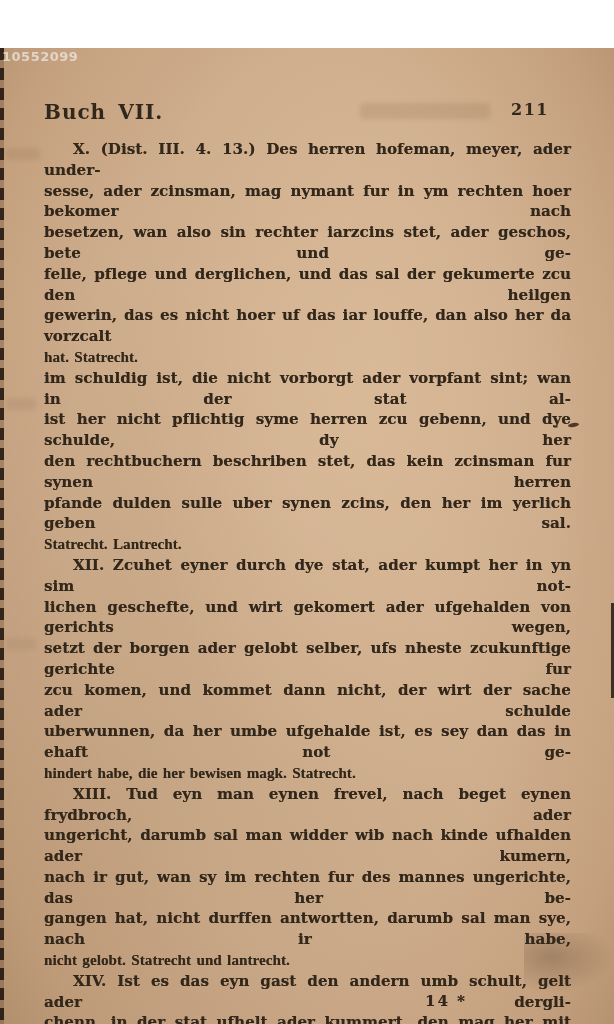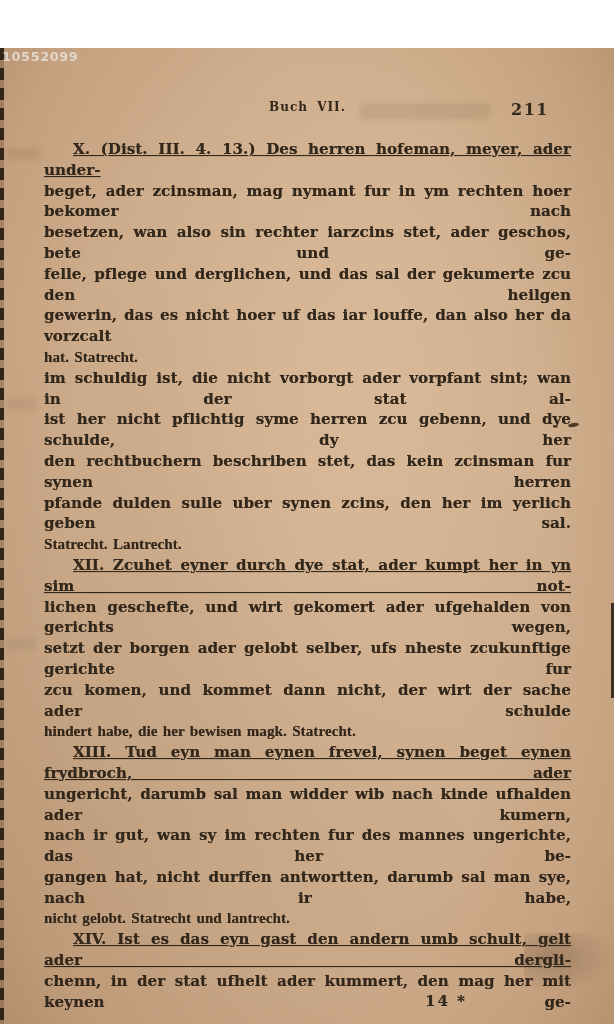--- a/index.html
+++ b/index.html
@@ -64,41 +64,41 @@
     position: absolute; left: 2px; top: 1px;
     font-family: "DejaVu Sans", "Liberation Sans", sans-serif;
     font-size: 13px; font-weight: 700;
     color: rgba(235,232,225,0.75);
     letter-spacing: 0.5px;
   }
   .running-header {
     position: absolute; left: 44px; top: 52px; width: 527px; height: 22px;
   }
   .book-title {
-    position: absolute; left: 0; width: 100%; text-align: center;
-    font-size: 12px; font-weight: 700; letter-spacing: 1px;
+    position: absolute; left: 0; width: 100%; text-align: left;
+    font-size: 20px; font-weight: 700; letter-spacing: 1px;
     word-spacing: 4px;
   }
   .page-number {
     position: absolute; right: 22px; top: 0;
     font-size: 16px; font-weight: 700; letter-spacing: 1.5px; text-align: center;
   }
   .text-block {
     position: absolute; left: 44px; top: 91px; width: 527px;
     font-size: 15px; font-weight: 700; line-height: 20.8px;
     letter-spacing: 0.1px; word-spacing: 1.5px;
     text-shadow: 0.2px 0.2px 0.3px rgba(40,28,16,0.55);
   }
   .para .line {
     text-align: justify;
     text-align-last: justify;
     white-space: normal;
   }
   .para .line.last { text-align-last: left; font-family: Liberation Serif, serif; }
-  .para .line.first { text-indent: 29px; text-decoration: underline; }
+  .para .line.first { text-indent: 29px; }
   .signature {
     position: absolute; left: 425px; top: 944px;
     font-size: 15px; font-weight: 700; letter-spacing: 2px;
     text-shadow: 0.2px 0.2px 0.3px rgba(40,28,16,0.55);
   }
 </style>
 </head>
 <body>
 
 <div class="scan">
@@ -115,42 +115,43 @@
   <div class="watermark">10552099</div>
 
   <div class="running-header">
     <div class="book-title">Buch VII.</div>
     <div class="page-number">211</div>
   </div>
 
   <div class="text-block">
       <div class="para">
         <div class="line first">X.  (Dist. III. 4. 13.)  Des herren hofeman,  meyer,  ader under-</div>
-        <div class="line">beget, ader zcinsman, mag nymant fur in ym rechten hoer bekomer nach</div>
+        <div class="line">sesse, ader zcinsman, mag nymant fur in ym rechten hoer bekomer nach</div>
         <div class="line">besetzen,  wan also sin rechter iarzcins stet,  ader geschos,  bete und ge-</div>
         <div class="line">felle,  pflege und derglichen,  und das sal der gekumerte zcu den heilgen</div>
         <div class="line">gewerin,  das es nicht hoer uf das iar louffe,  dan also her da vorzcalt</div>
         <div class="line last">hat.   Statrecht.</div>
       </div>
       <div class="para">
         <div class="line">im schuldig ist, die nicht vorborgt ader vorpfant sint;  wan in der stat al-</div>
         <div class="line">ist her nicht pflichtig syme herren zcu gebenn,  und dye schulde,  dy her</div>
         <div class="line">den rechtbuchern beschriben stet,  das kein zcinsman fur synen herren</div>
         <div class="line">pfande  dulden  sulle  uber  synen  zcins,  den  her  im  yerlich  geben  sal.</div>
         <div class="line last">Statrecht.   Lantrecht.</div>
       </div>
       <div class="para">
         <div class="line first">XII.  Zcuhet eyner durch dye stat,  ader kumpt her in yn sim not-</div>
         <div class="line">lichen geschefte,  und wirt gekomert ader ufgehalden von gerichts wegen,</div>
         <div class="line">setzt der borgen ader gelobt selber,  ufs nheste zcukunftige gerichte fur</div>
         <div class="line">zcu komen,  und kommet dann nicht,  der wirt der sache ader schulde</div>
+        <div class="line">uberwunnen,  da her umbe ufgehalde ist,  es sey dan das in ehaft not ge-</div>
         <div class="line last">hindert habe,  die her bewisen magk.   Statrecht.</div>
       </div>
       <div class="para">
-        <div class="line first">XIII.  Tud eyn man eynen frevel,  synen beget eynen frydbroch, ader</div>
+        <div class="line first">XIII.  Tud eyn man eynen frevel,  nach beget eynen frydbroch, ader</div>
         <div class="line">ungericht,  darumb sal man widder wib nach kinde ufhalden ader kumern,</div>
         <div class="line">nach ir gut,  wan sy im rechten fur des mannes ungerichte,  das her be-</div>
         <div class="line">gangen hat,  nicht durffen antwortten,  darumb sal man sye,  nach ir habe,</div>
         <div class="line last">nicht gelobt.   Statrecht und lantrecht.</div>
       </div>
       <div class="para">
         <div class="line first">XIV.  Ist es das eyn gast den andern umb schult,  gelt ader dergli-</div>
         <div class="line">chenn,  in der stat ufhelt ader kummert,  den mag her mit keynen ge-</div>
       </div>
     </div>

